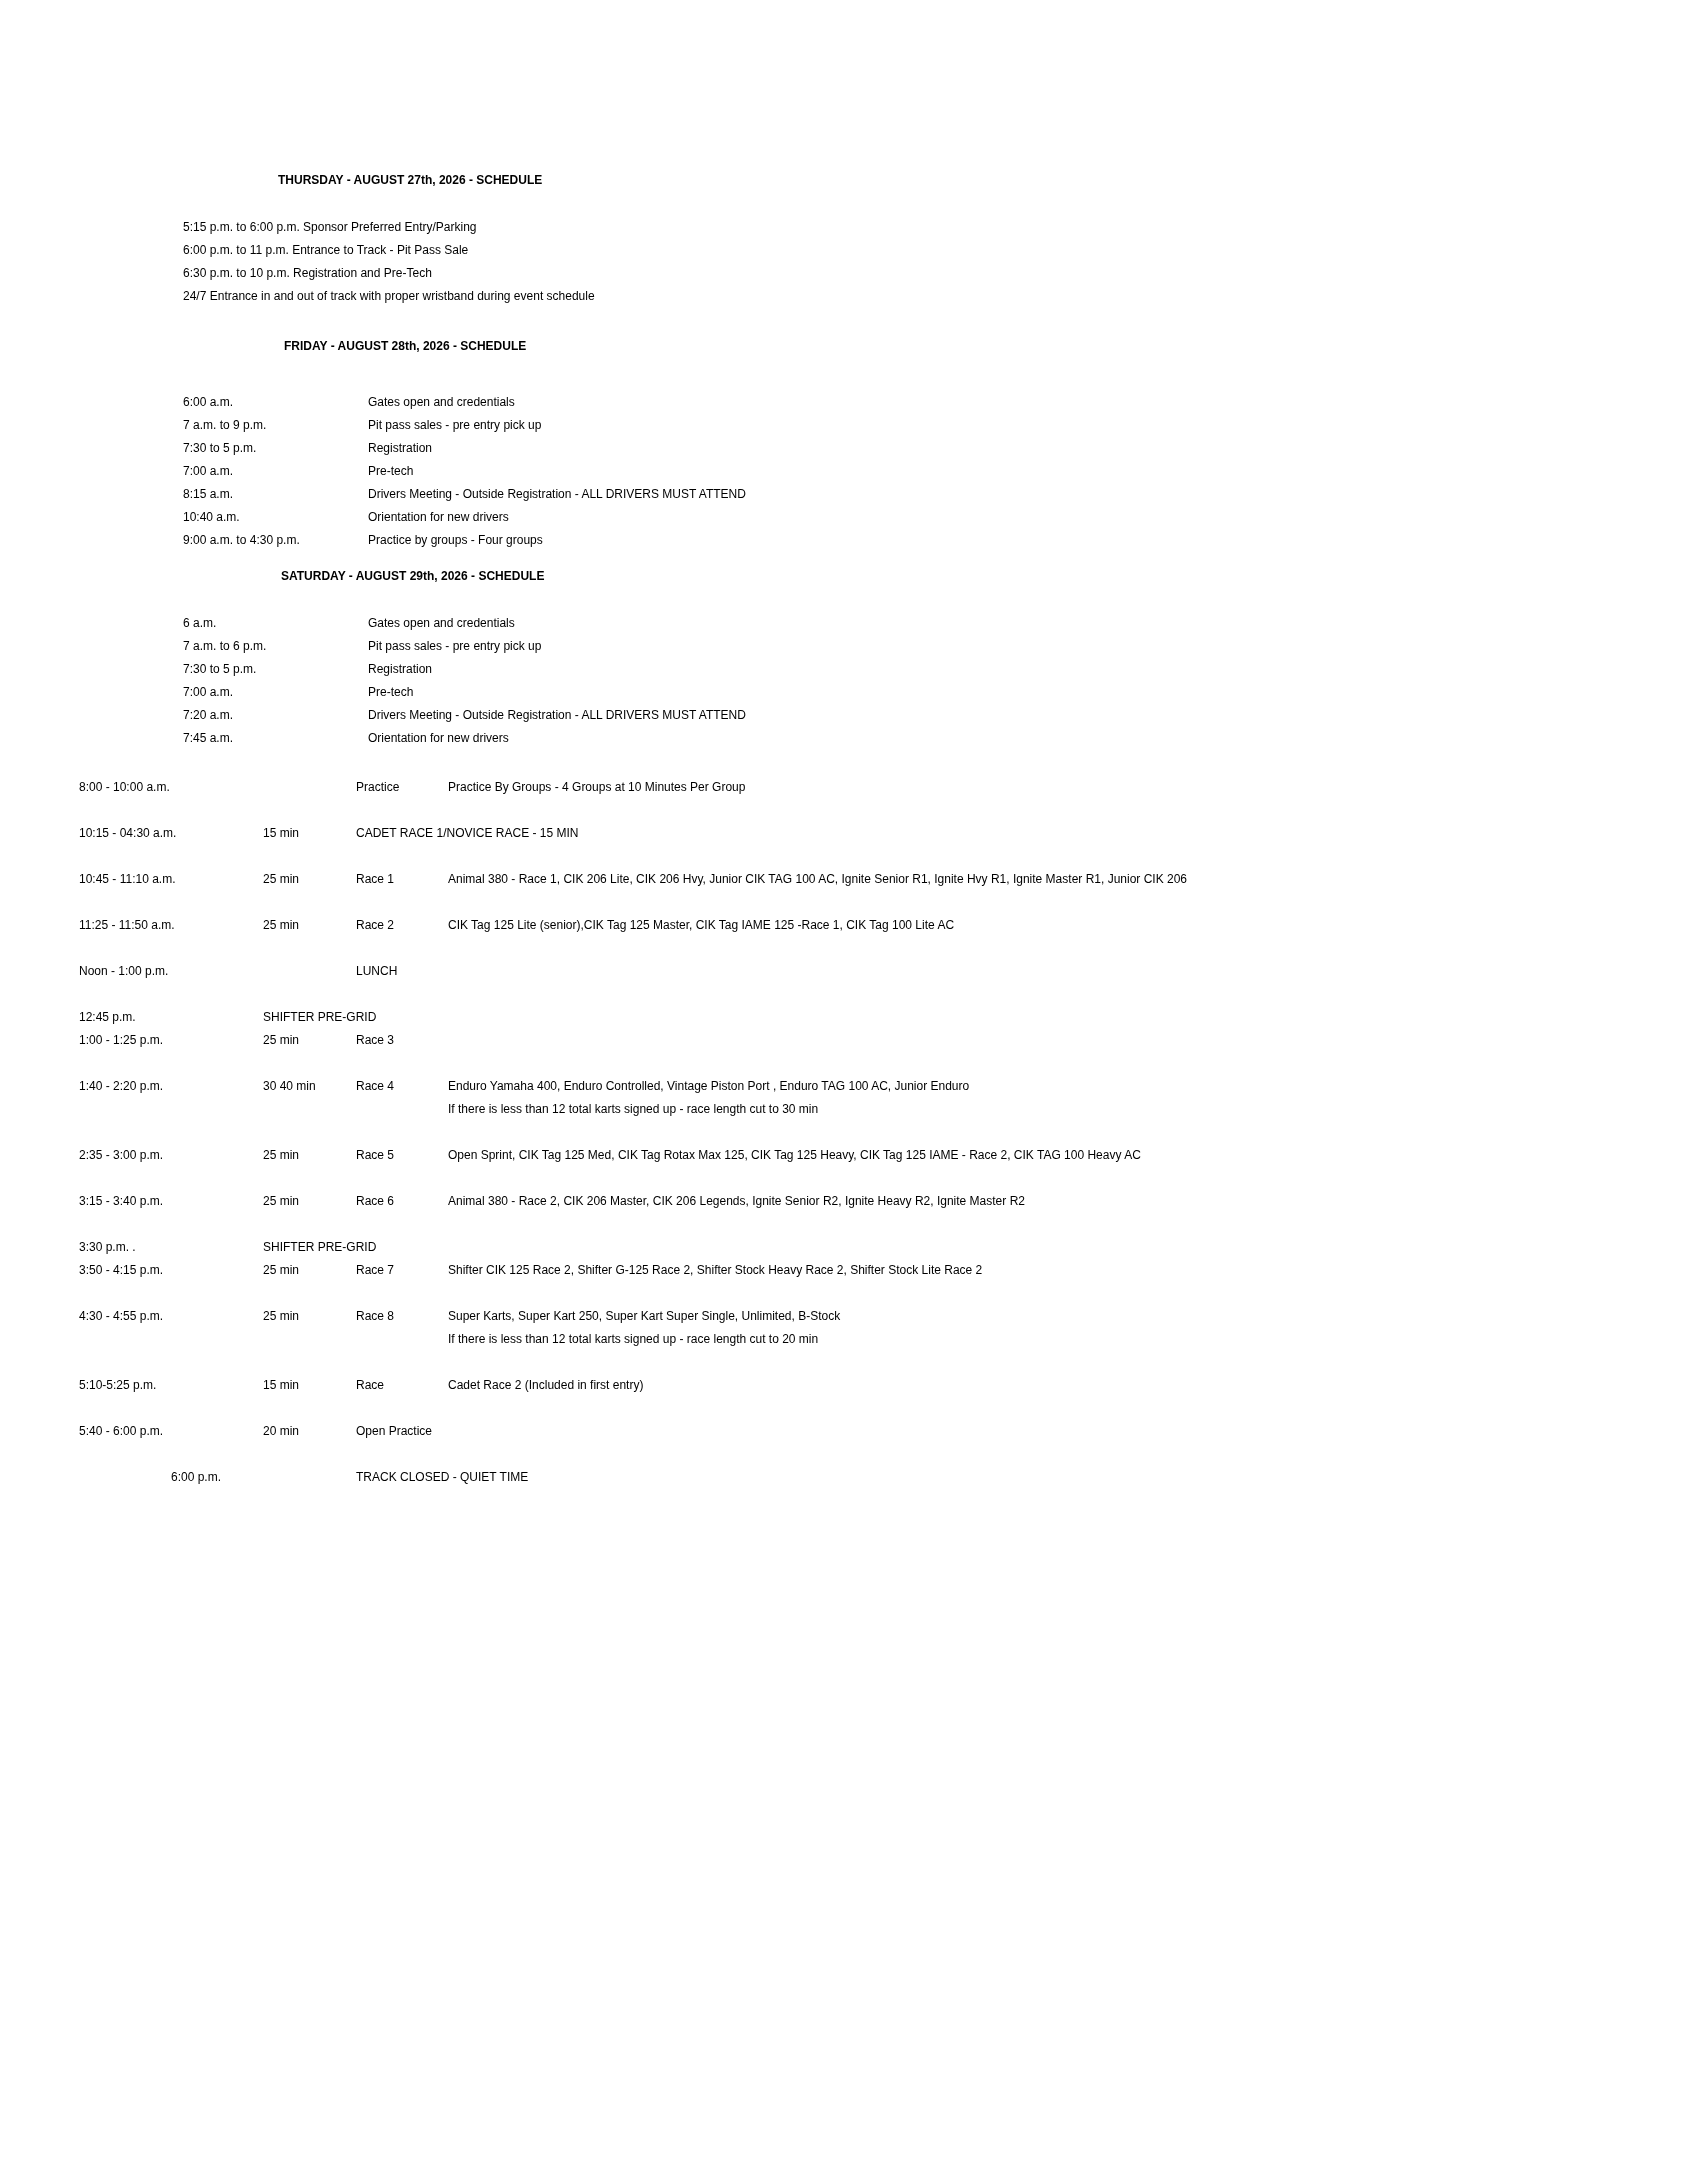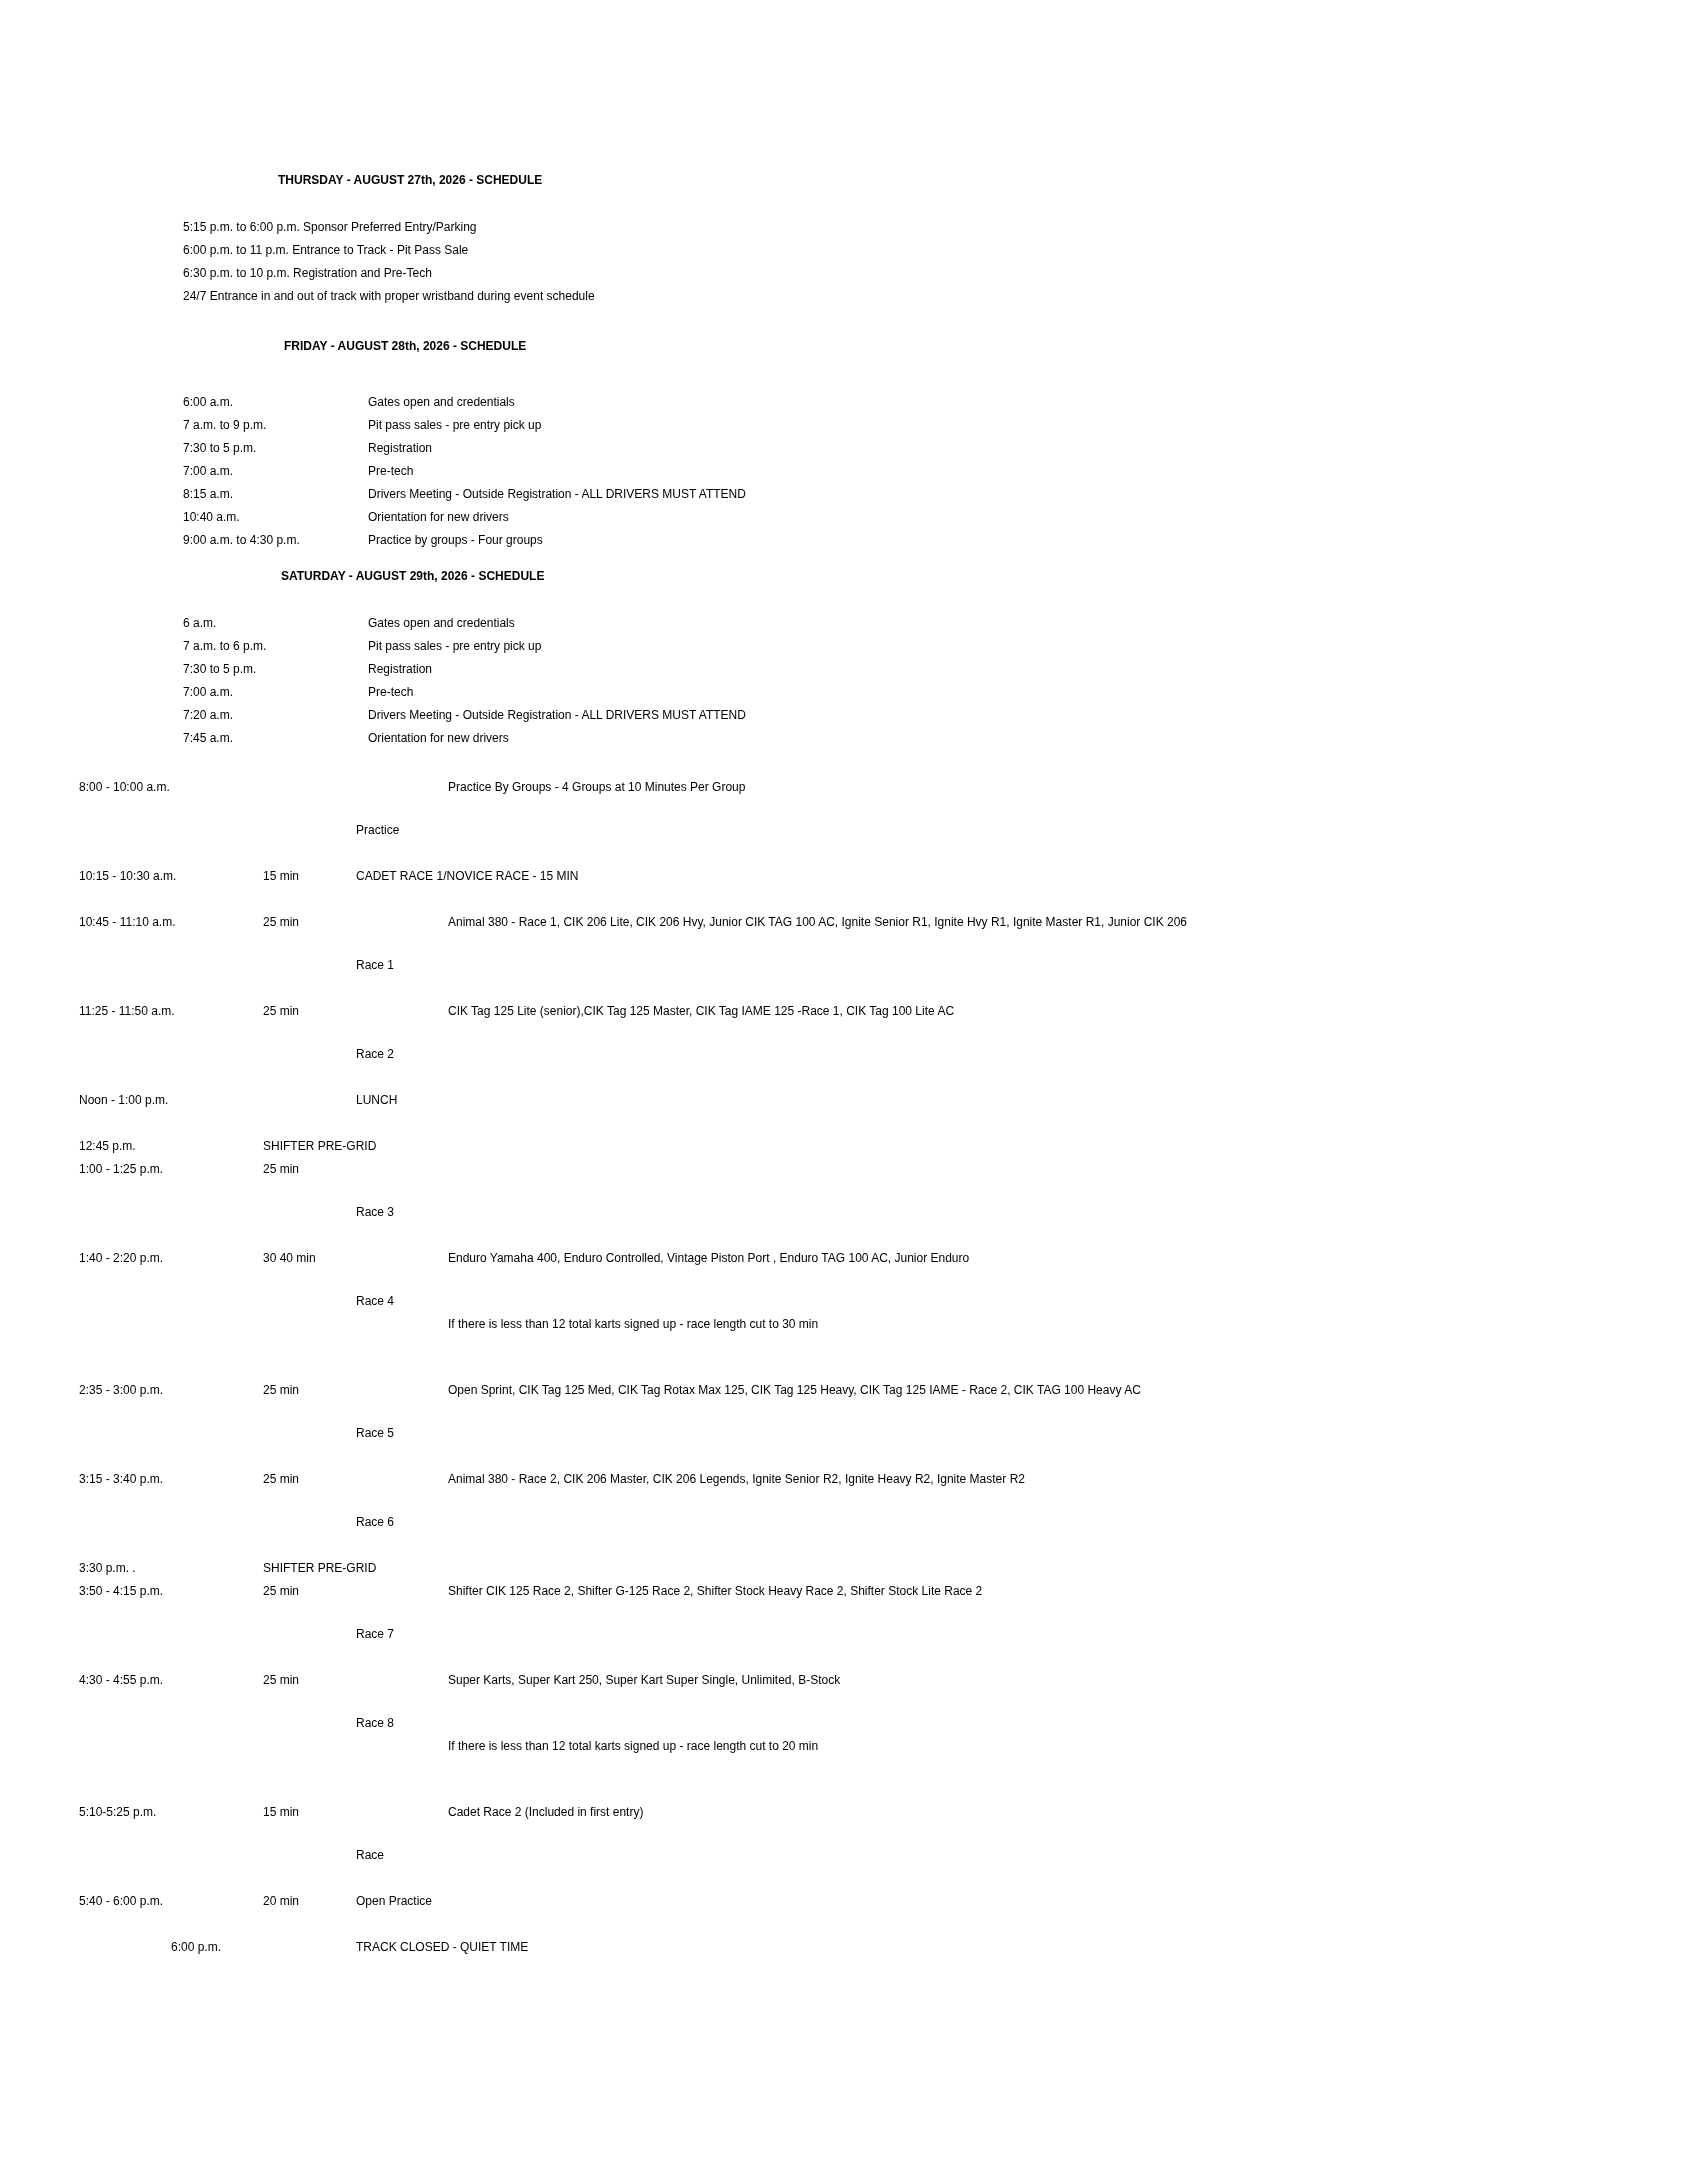--- a/index.html
+++ b/index.html
@@ -20,21 +20,21 @@
     white-space: nowrap;
   }
   .block { position: absolute; }
   .row { display: flex; white-space: nowrap; margin-bottom: 0; }
   
   .races .row { margin-bottom: 23px; }
   .races .row.tight { margin-bottom: 0; }
   .c { flex: 0 0 auto; }
   .c-time { width: 184px; }
   .c-dur  { width: 93px; }
-  .c-race { width: 92px; margin-top: 43px; }
+  .c-race { width: 92px; }
   .c-desc { flex: 0 0 auto; }
   .c-time.ind { padding-left: 92px; box-sizing: border-box; }
   .d-time { width: 185px; flex: 0 0 auto; }
   .d-desc { flex: 0 0 auto; }
   .thu-row { white-space: nowrap; }
 </style>
 </head>
 <body>
 
 <div class="page">
@@ -110,21 +110,21 @@
   <div class="block races" style="left:79px; top:776px;">
 
     <div class="row">
       <div class="c c-time">8:00 - 10:00 a.m.</div>
       <div class="c c-dur"></div>
       <div class="c c-race">Practice</div>
       <div class="c c-desc">Practice By Groups - 4 Groups at 10 Minutes Per Group</div>
     </div>
 
     <div class="row">
-      <div class="c c-time">10:15 - 10:30 a.m.</div>
+      <div class="c c-time">10:15 - 04:30 a.m.</div>
       <div class="c c-dur">15 min</div>
       <div class="c c-desc">CADET RACE 1/NOVICE RACE - 15 MIN</div>
     </div>
 
     <div class="row">
       <div class="c c-time">10:45 - 11:10 a.m.</div>
       <div class="c c-dur">25 min</div>
       <div class="c c-race">Race 1</div>
       <div class="c c-desc">Animal 380 - Race 1, CIK 206 Lite, CIK 206 Hvy, Junior CIK TAG 100 AC, Ignite Senior R1, Ignite Hvy R1, Ignite Master R1, Junior CIK 206</div>
     </div>

